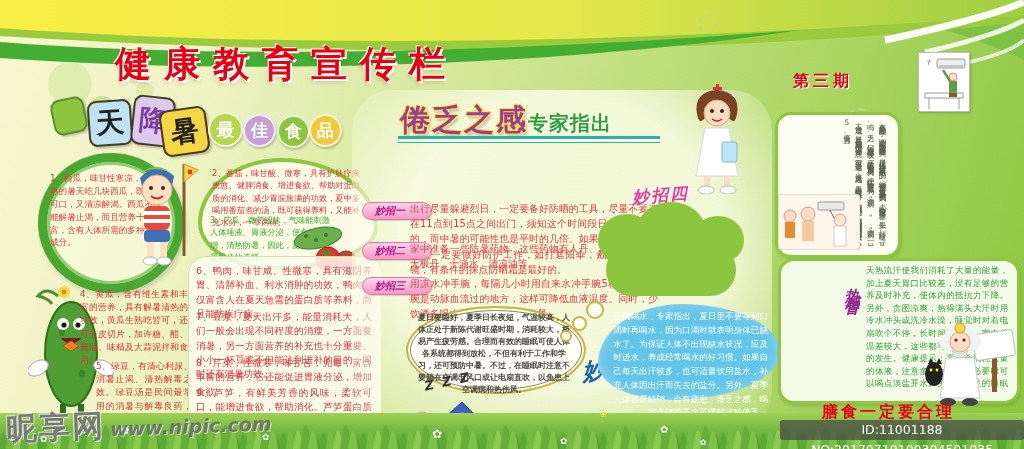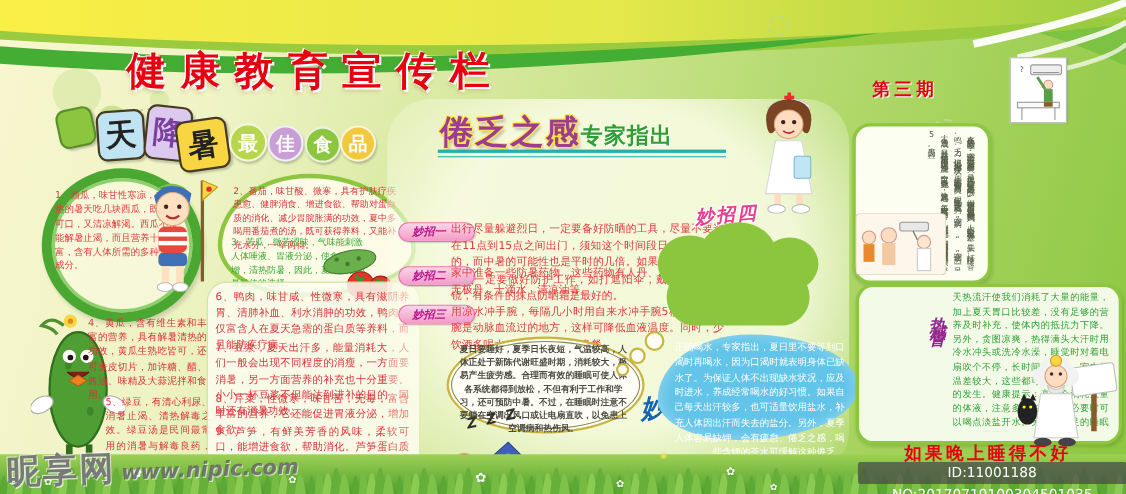--- a/index.html
+++ b/index.html
@@ -342,16 +342,16 @@
   <span class="abs deco flower" style="left:560px;top:436px;font-size:9px;">✿</span>
   <span class="abs deco flower" style="left:660px;top:424px;font-size:10px;">✿</span>
   <span class="abs deco flower" style="left:700px;top:438px;font-size:8px;">✿</span>
   <span class="abs deco flower" style="left:40px;top:434px;font-size:9px;">✿</span>
   <span class="abs deco flower" style="left:600px;top:410px;font-size:8px;color:#ffe94d;">❀</span>
 
   <div class="abs" style="left:6px;top:404px;white-space:nowrap;transform:rotate(-2deg);">
     <span id="wm-cn">昵享网</span>
     <span id="wm-url">www.nipic.com</span>
   </div>
-  <div id="date-text" class="abs" style="left:822px;top:402px;">如果晚上睡得不好</div>
+  <div id="date-text" class="abs" style="left:822px;top:402px;">膳食一定要合理</div>
   <div id="id-bar" class="abs" style="left:780px;top:420px;width:244px;height:20px;">ID:11001188 NO:20170719100304501035</div>
 
 </div>
 
 </body></html>

